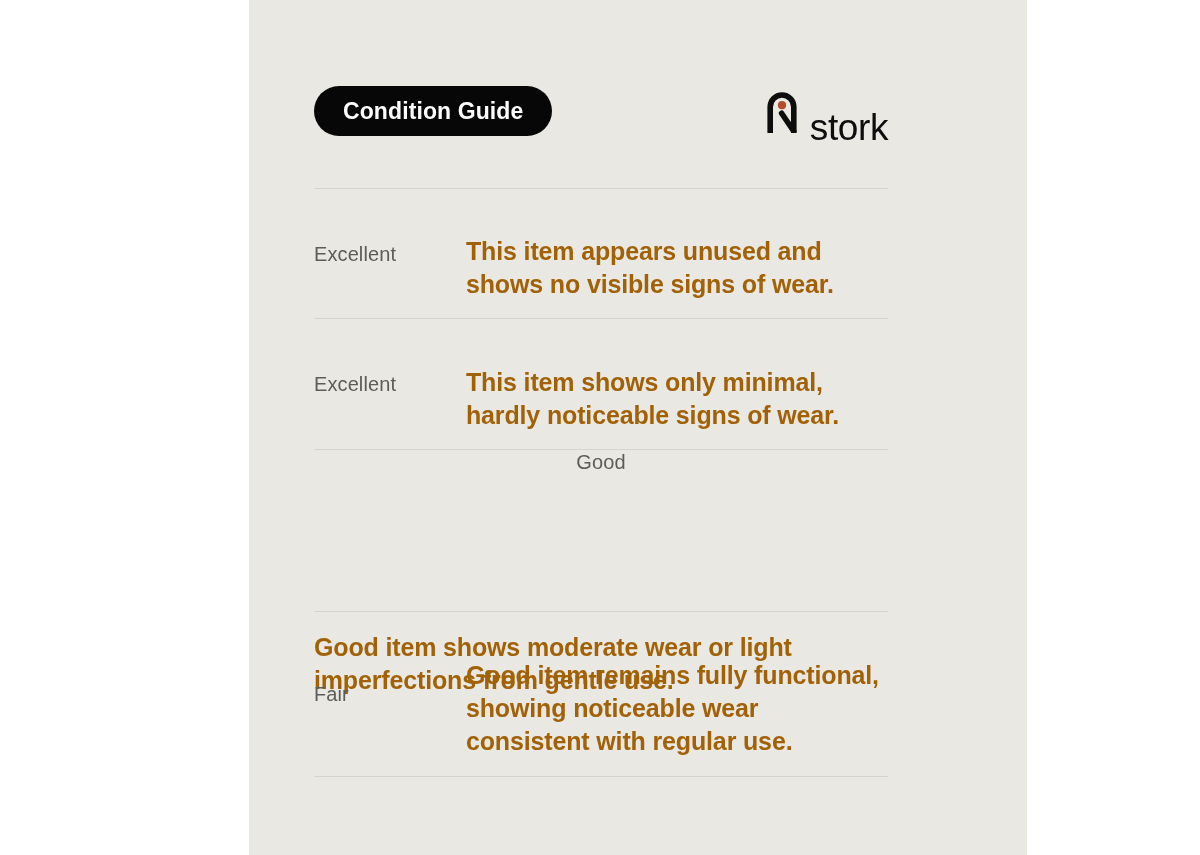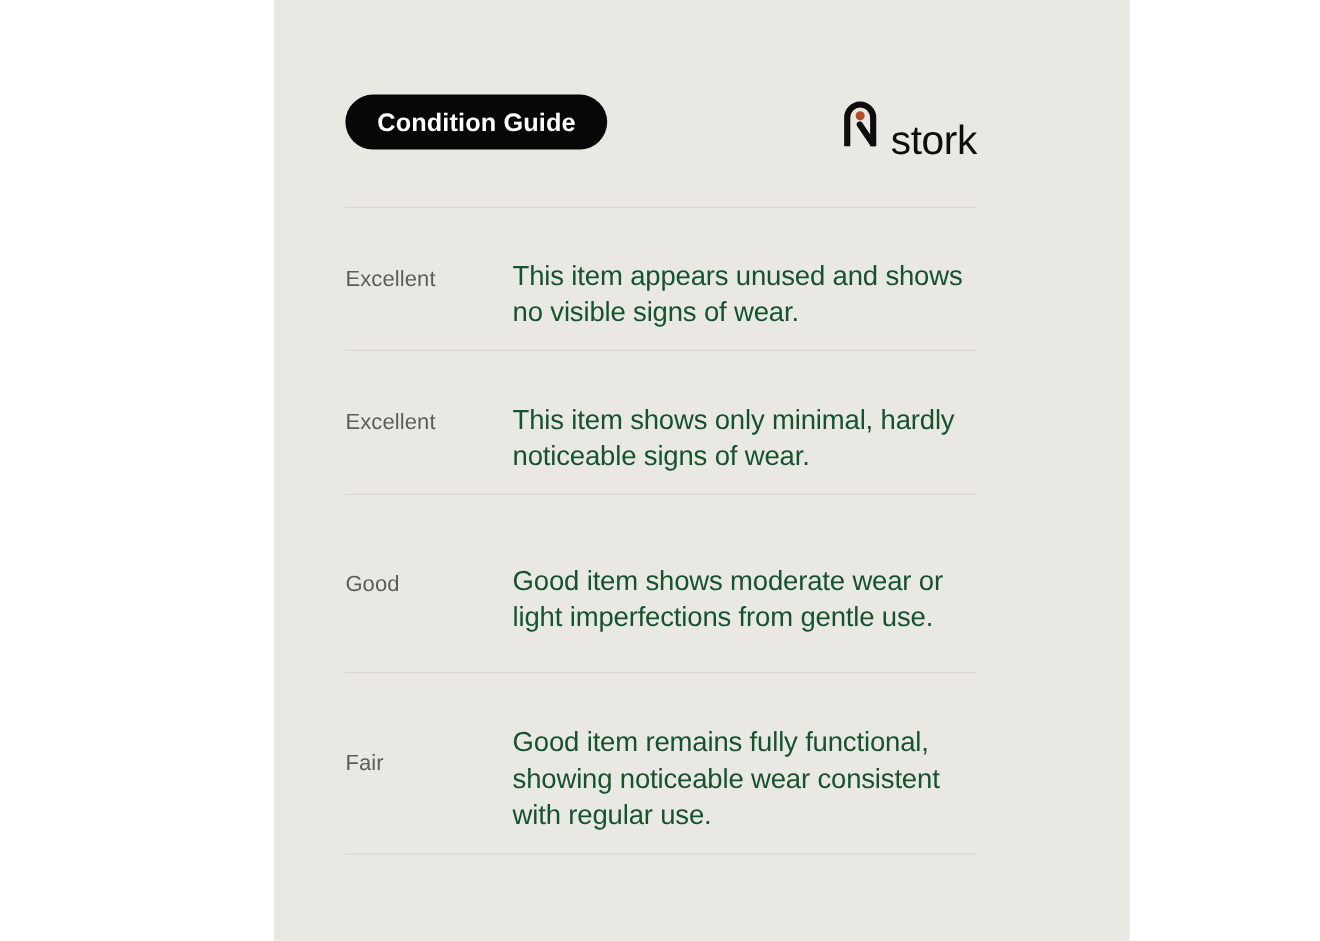--- a/index.html
+++ b/index.html
@@ -105,37 +105,37 @@
 
   .guide-row {
     display: flex;
     align-items: center;
     width: 100%;
     box-sizing: border-box;
   }
 
   .row-pristine  { height: 129px; }
   .row-excellent { height: 130px; }
-  .row-good      { height: 161px; }
+  .row-good      { height: 161px; flex-direction: column; }
   .row-fair      { height: 164px; }
 
   .row-label {
     flex: 0 0 152px;
     font-size: 20px;
     font-weight: 400;
     color: #5d5c58;
     letter-spacing: 0.1px;
     line-height: 1.2;
   }
 
   .row-desc {
     flex: 1 1 auto;
     font-size: 25px;
-    font-weight: 400;
-    color: #14532d;
+    font-weight: 700;
+    color: #a16207;
     line-height: 33px;
     letter-spacing: -0.15px;
     padding-right: 4px;
     margin-top: 29px;
   }
 </style>
 </head>
 <body>
 
 <div class="page">

